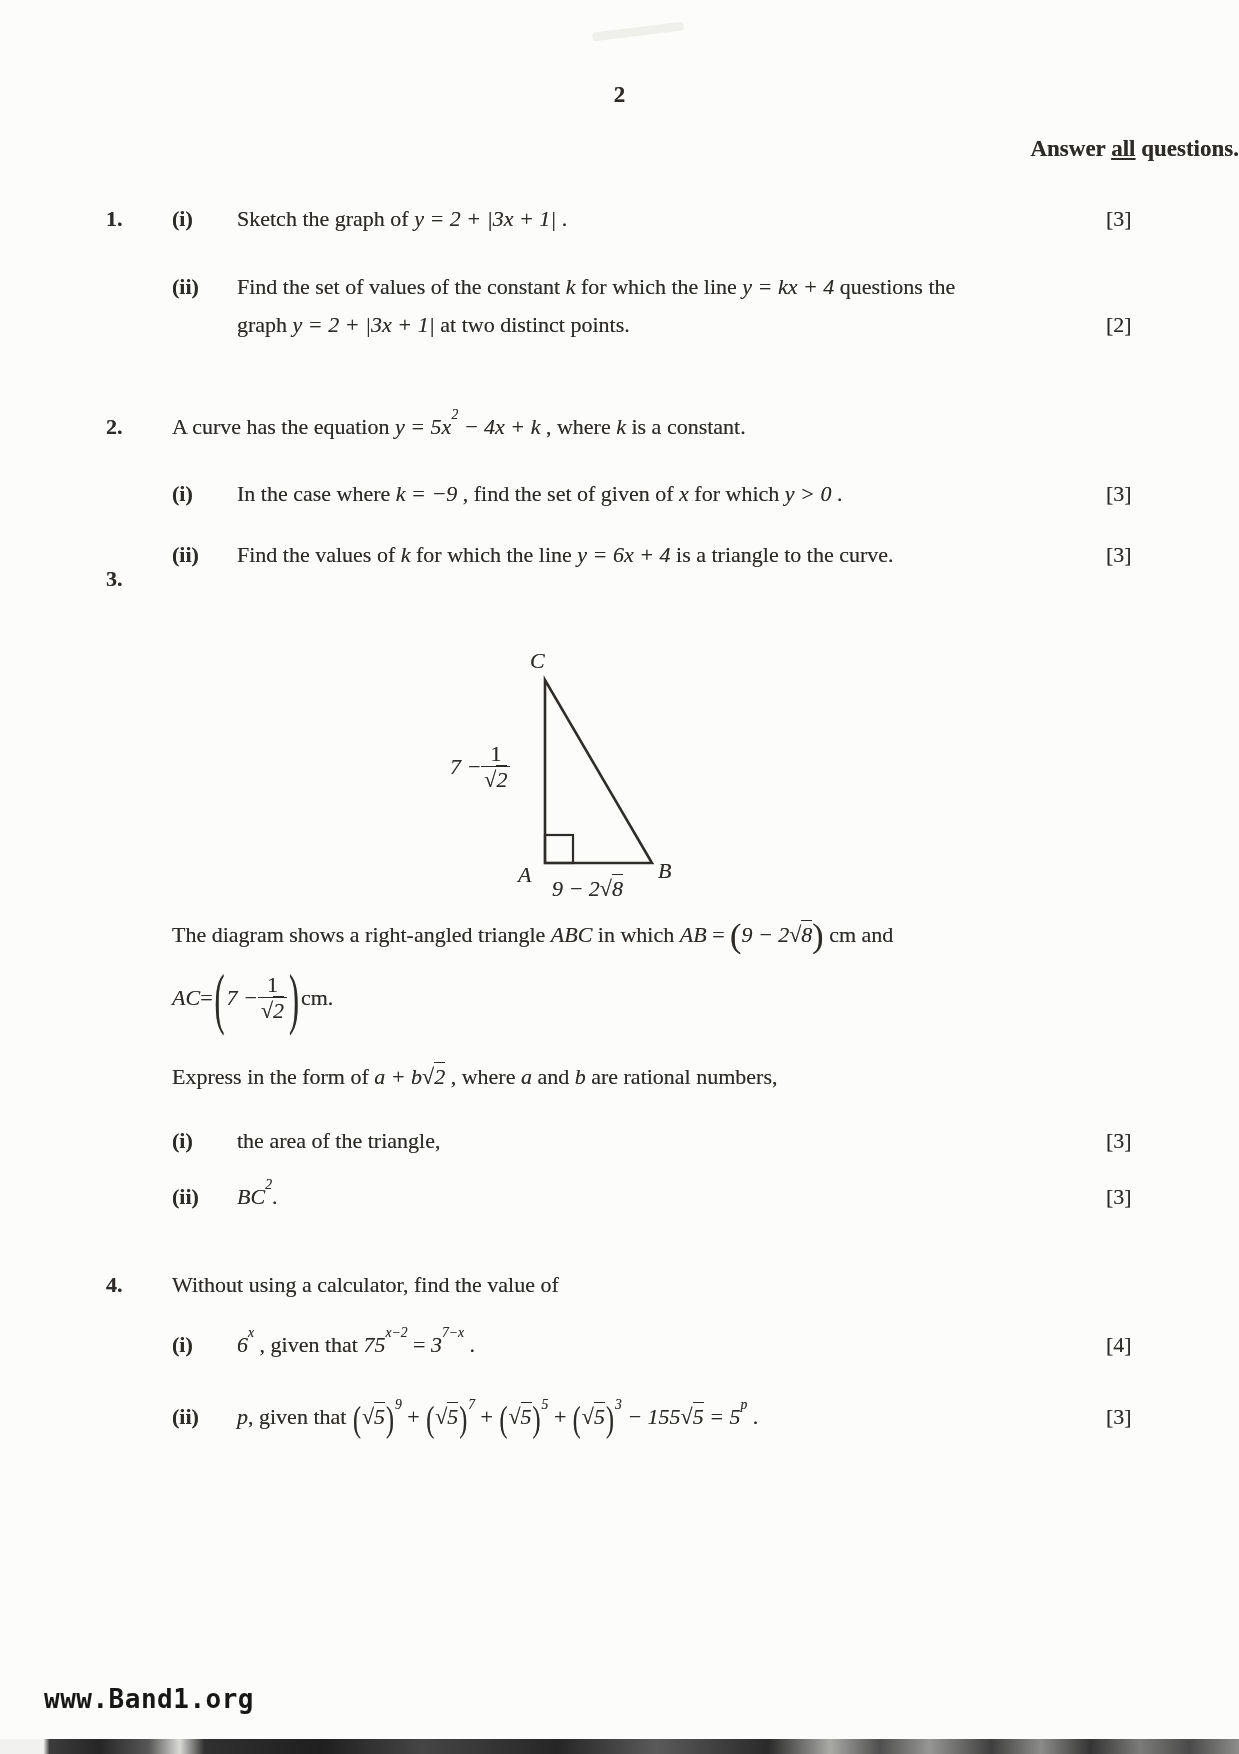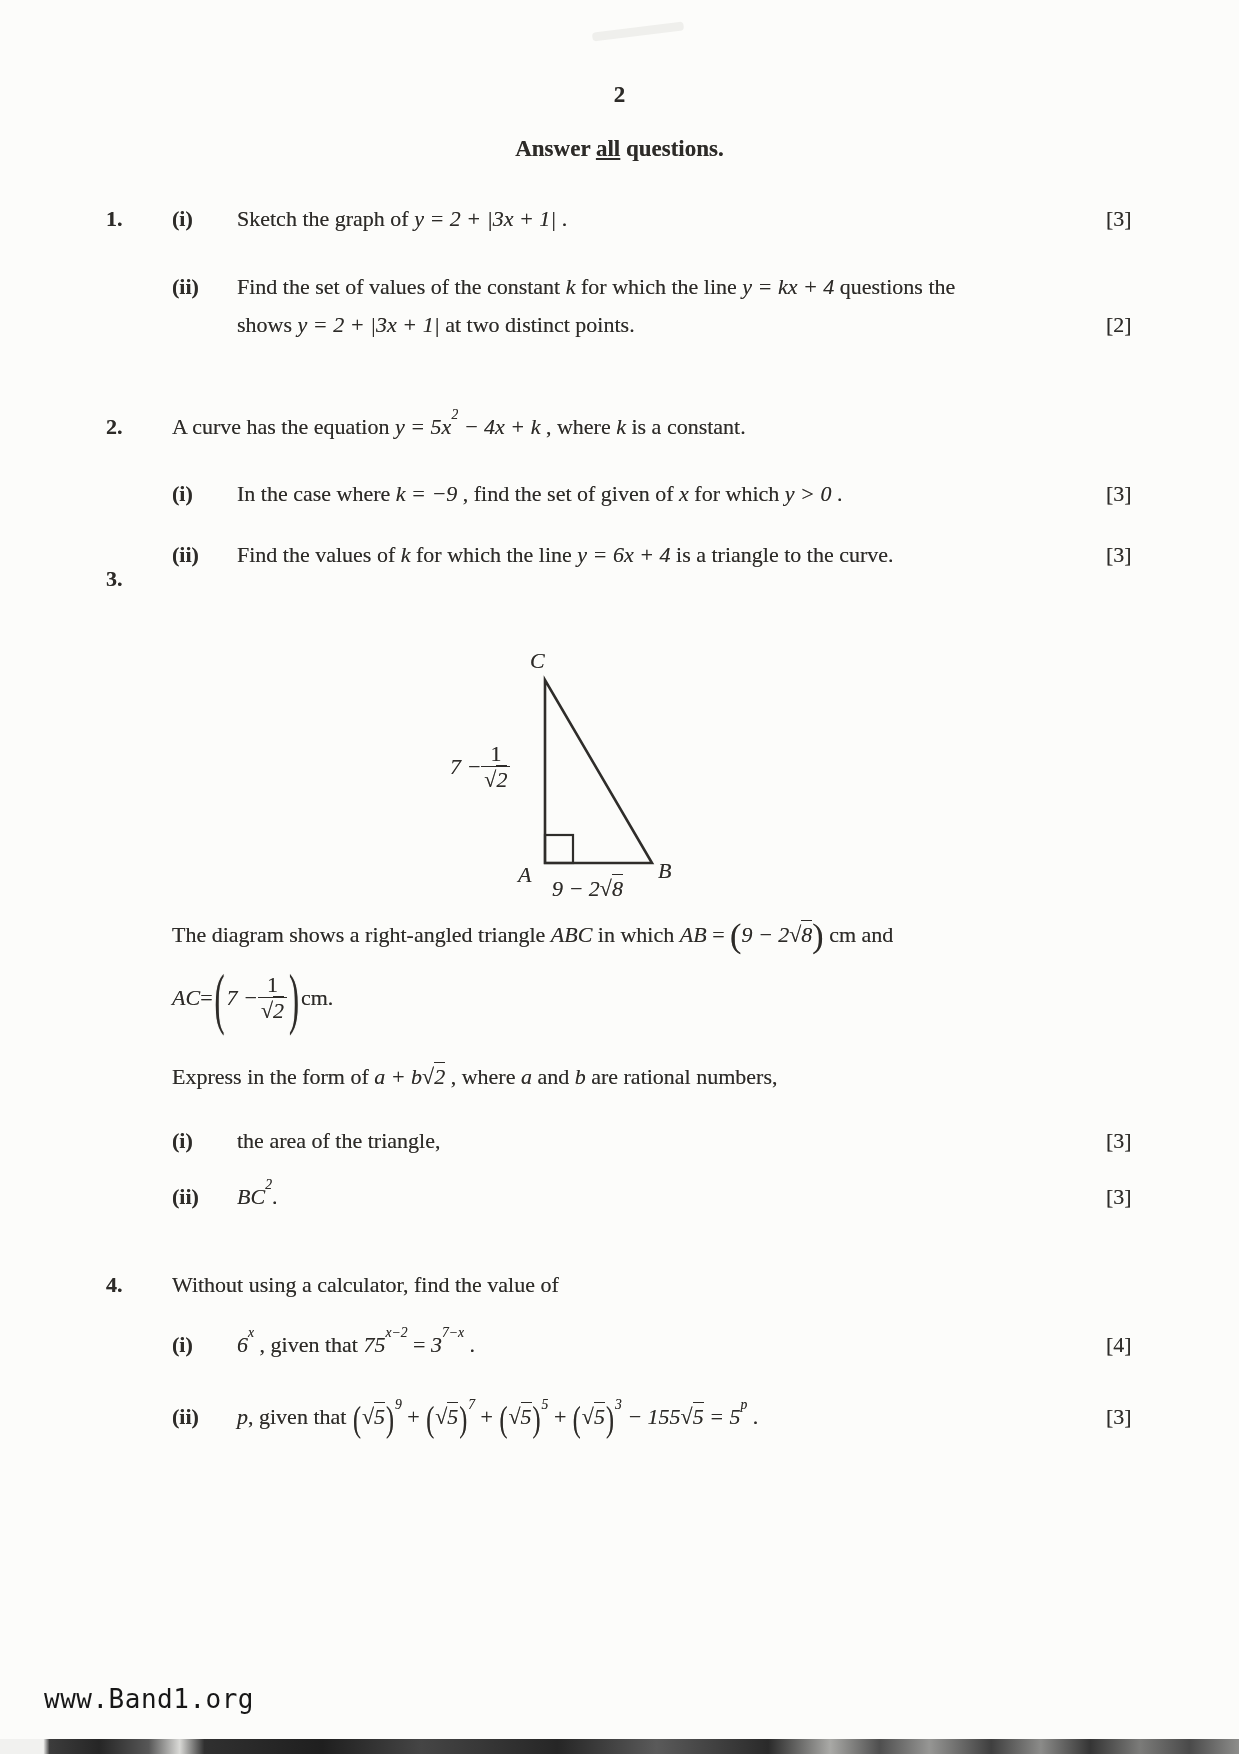--- a/index.html
+++ b/index.html
@@ -14,40 +14,41 @@
     text-shadow:0 0 0.5px rgba(45,43,40,0.55);
     overflow:hidden;
   }
   .row{position:absolute;left:0;width:100%;white-space:nowrap;}
   .qnum{position:absolute;left:106px;font-weight:bold;}
   .sub{position:absolute;left:172px;font-weight:bold;}
   .content{position:absolute;left:237px;}
   .content-wide{position:absolute;left:172px;}
   .mark{position:absolute;left:1106px;width:60px;}
   .pagenum{position:absolute;top:82px;left:0;width:100%;text-align:center;font-weight:600;font-size:23px;}
-  .heading{position:absolute;top:136px;left:0;width:100%;text-align:center;font-weight:bold;font-size:23px;}
+  .heading{position:absolute;top:136px;left:0;width:100%;text-align:right;font-weight:bold;font-size:23px;}
   .heading .u{text-decoration:underline;}
   .m{font-style:italic;text-align:center;}
   sup.s{font-size:0.62em;font-style:italic;position:relative;top:-0.5em;line-height:0;}
   .frac{display:inline-flex;flex-direction:column;align-items:center;vertical-align:middle;line-height:1.1;text-align:center;}
   .frac .fn{padding:0 3px;display:block;}
   .frac .fd{border-top:1.5px solid #2d2b28;padding:1px 3px 0 3px;display:block;}
   .sqrt{white-space:nowrap;font-style:italic;}
   .sqrt .rs{font-style:normal;}
   .sqrt .rad{border-top:1.4px solid #2d2b28;padding-top:1px;}
   .bp{font-size:155%;font-weight:400;vertical-align:-0.14em;font-style:normal;line-height:0;}
   .hp{display:inline-block;transform:scaleY(2.25);font-size:30px;font-style:normal;line-height:0;vertical-align:middle;padding:0 2px;}
   .mp{display:inline-block;transform:scaleY(1.45);font-size:24px;font-style:normal;line-height:0;vertical-align:middle;padding:0 1px;}
   .flexline{display:flex;align-items:center;}
   .tri-label{position:absolute;font-style:italic;}
   .footer{
     position:absolute;top:1684px;left:44px;
     font-family:"DejaVu Sans Mono",monospace;
     font-size:26px;color:#171717;letter-spacing:0.5px;
     text-shadow:none;
+    font-weight:bold;
   }
   .scan-strip{
     position:absolute;left:0;right:0;bottom:0;height:15px;
     background:linear-gradient(90deg,
       #f1f1ef 0%,#f1f1ef 3.5%,
       #3c3c3c 4%,#262626 8%,#575757 12%,#d9d9d6 14.5%,
       #303030 16.5%,#1f1f1f 26%,#454545 34%,#262626 45%,#5a5a5a 53%,#2a2a2a 62%,
       #a9a9a6 67%,#4f4f4f 71%,#969694 75%,#3f3f3f 80%,#8b8b89 84%,#353535 88%,
       #7b7b79 92%,#4a4a4a 96%,#8d8d8b 100%);
   }
@@ -72,21 +73,21 @@
     <span class="sub">(i)</span>
     <span class="content"><span>Sketch the graph of </span><span class="m">y = 2 + |3x + 1|</span><span> .</span></span>
     <span class="mark">[3]</span>
   </div>
 
   <div class="row" style="top:274px">
     <span class="sub">(ii)</span>
     <span class="content"><span>Find the set of values of the constant </span><span class="m">k</span><span> for which the line </span><span class="m">y = kx + 4</span><span> questions the</span></span>
   </div>
   <div class="row" style="top:312px">
-    <span class="content"><span>shows </span><span class="m">y = 2 + |3x + 1|</span><span> at two distinct points.</span></span>
+    <span class="content"><span>graph </span><span class="m">y = 2 + |3x + 1|</span><span> at two distinct points.</span></span>
     <span class="mark">[2]</span>
   </div>
 
   <div class="row" style="top:414px">
     <span class="qnum">2.</span>
     <span class="content-wide"><span>A curve has the equation </span><span class="m"><span>y = 5x</span><sup class="s">2</sup><span> − 4x + k</span></span><span> , where </span><span class="m">k</span><span> is a constant.</span></span>
   </div>
 
   <div class="row" style="top:481px">
     <span class="sub">(i)</span>

